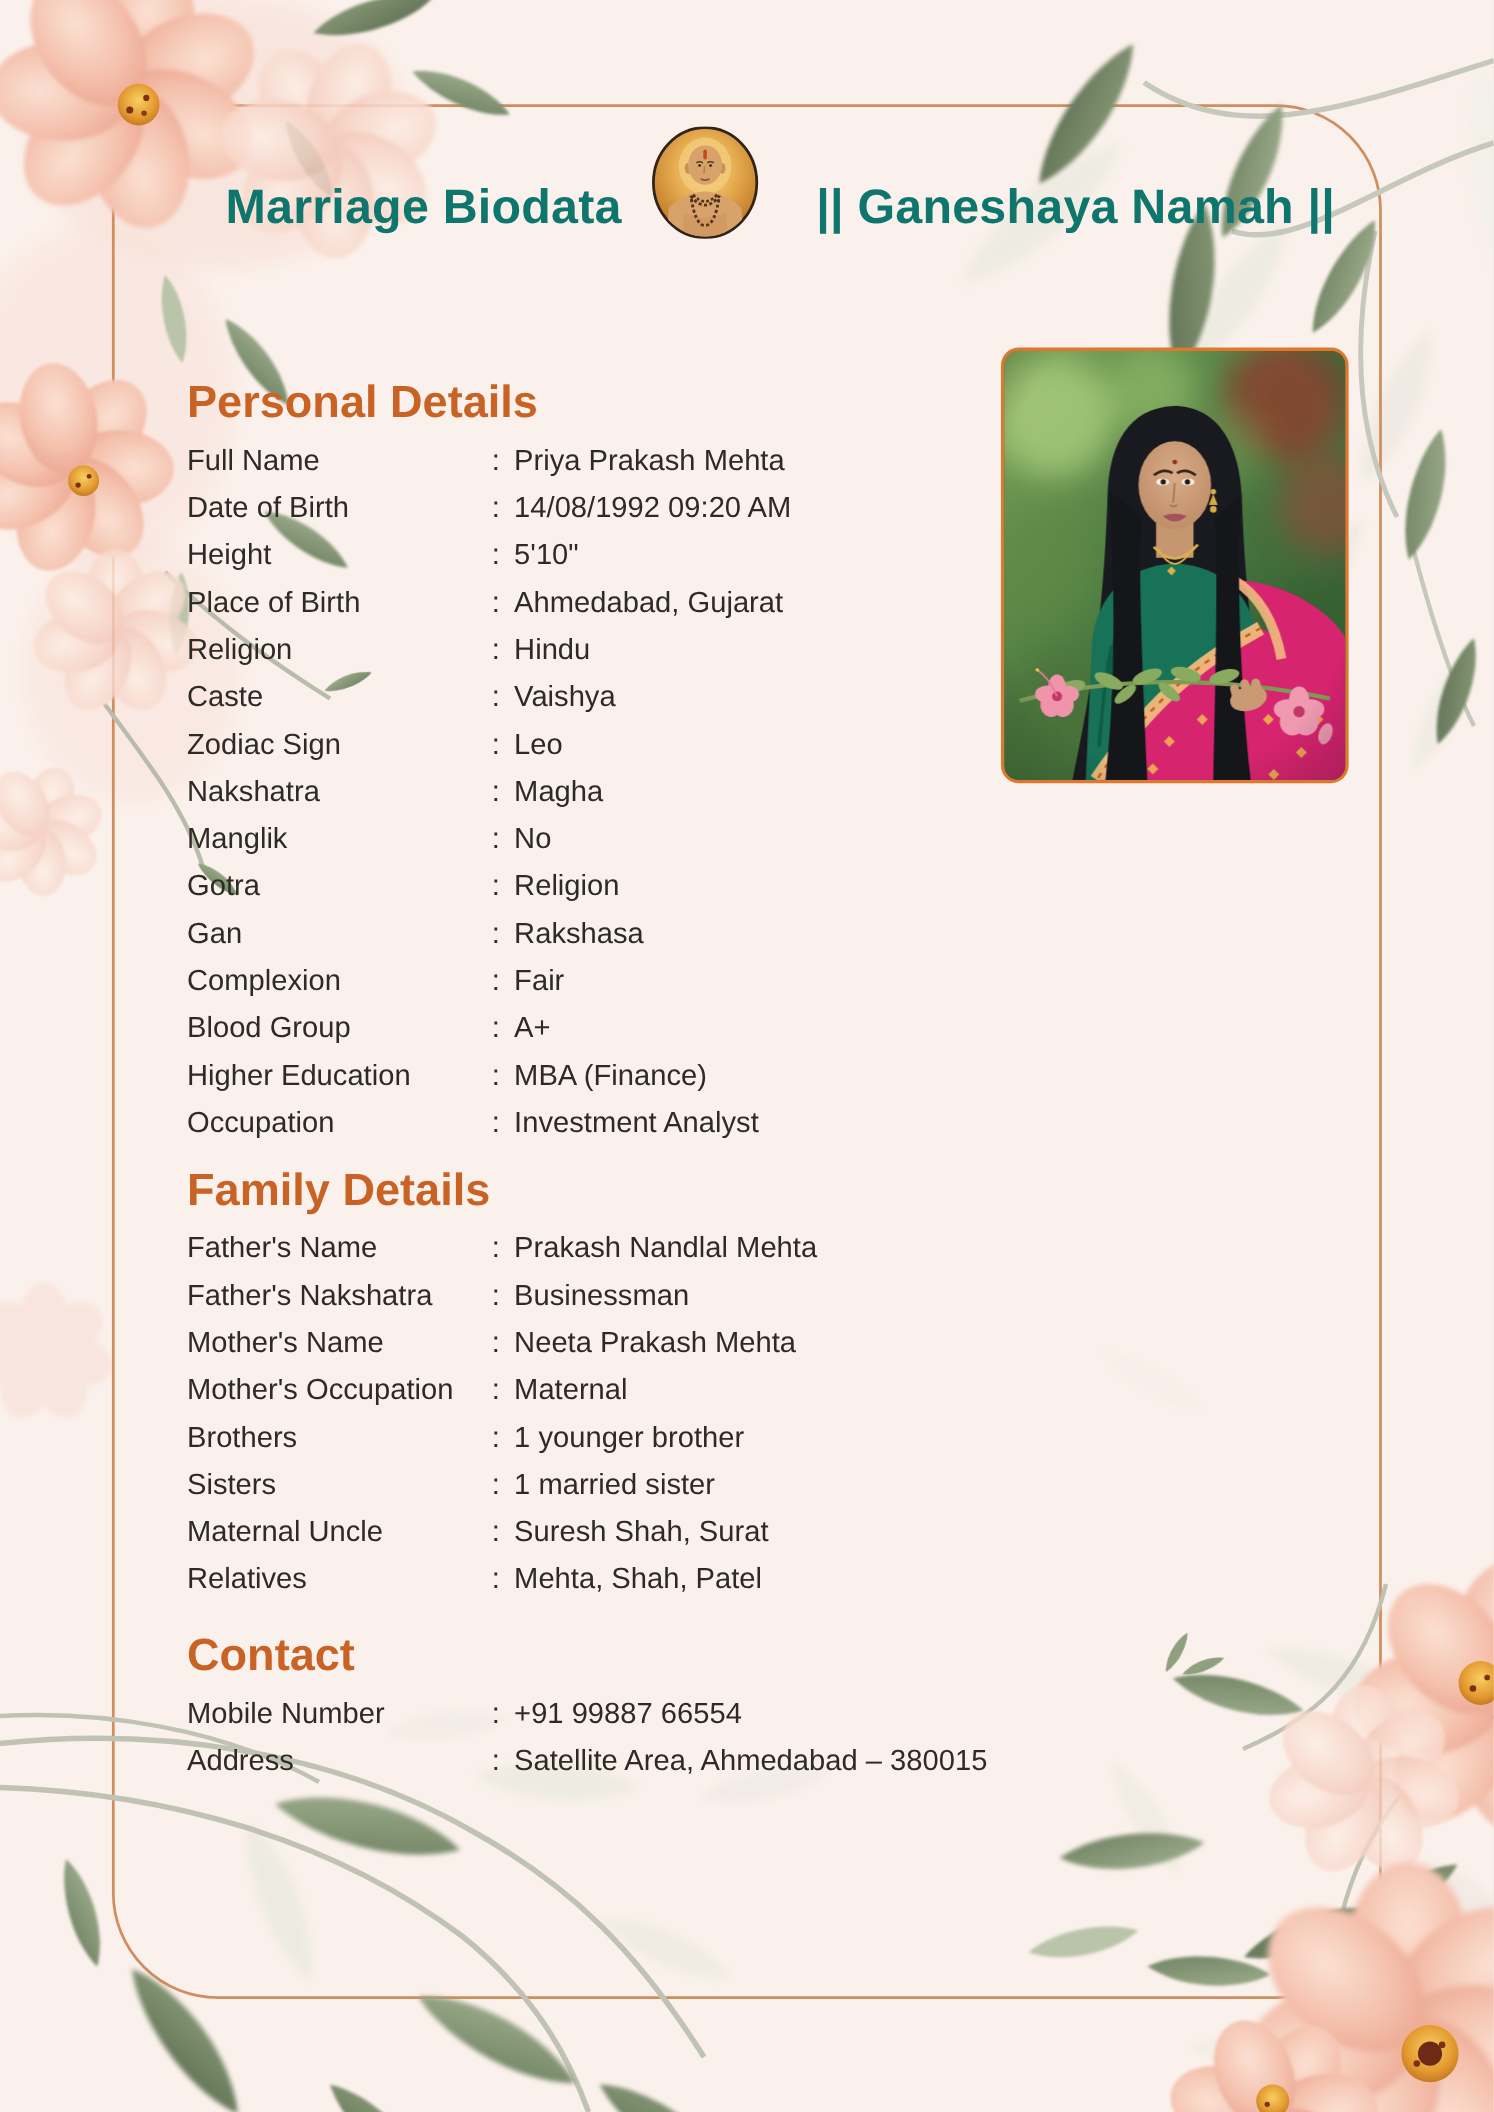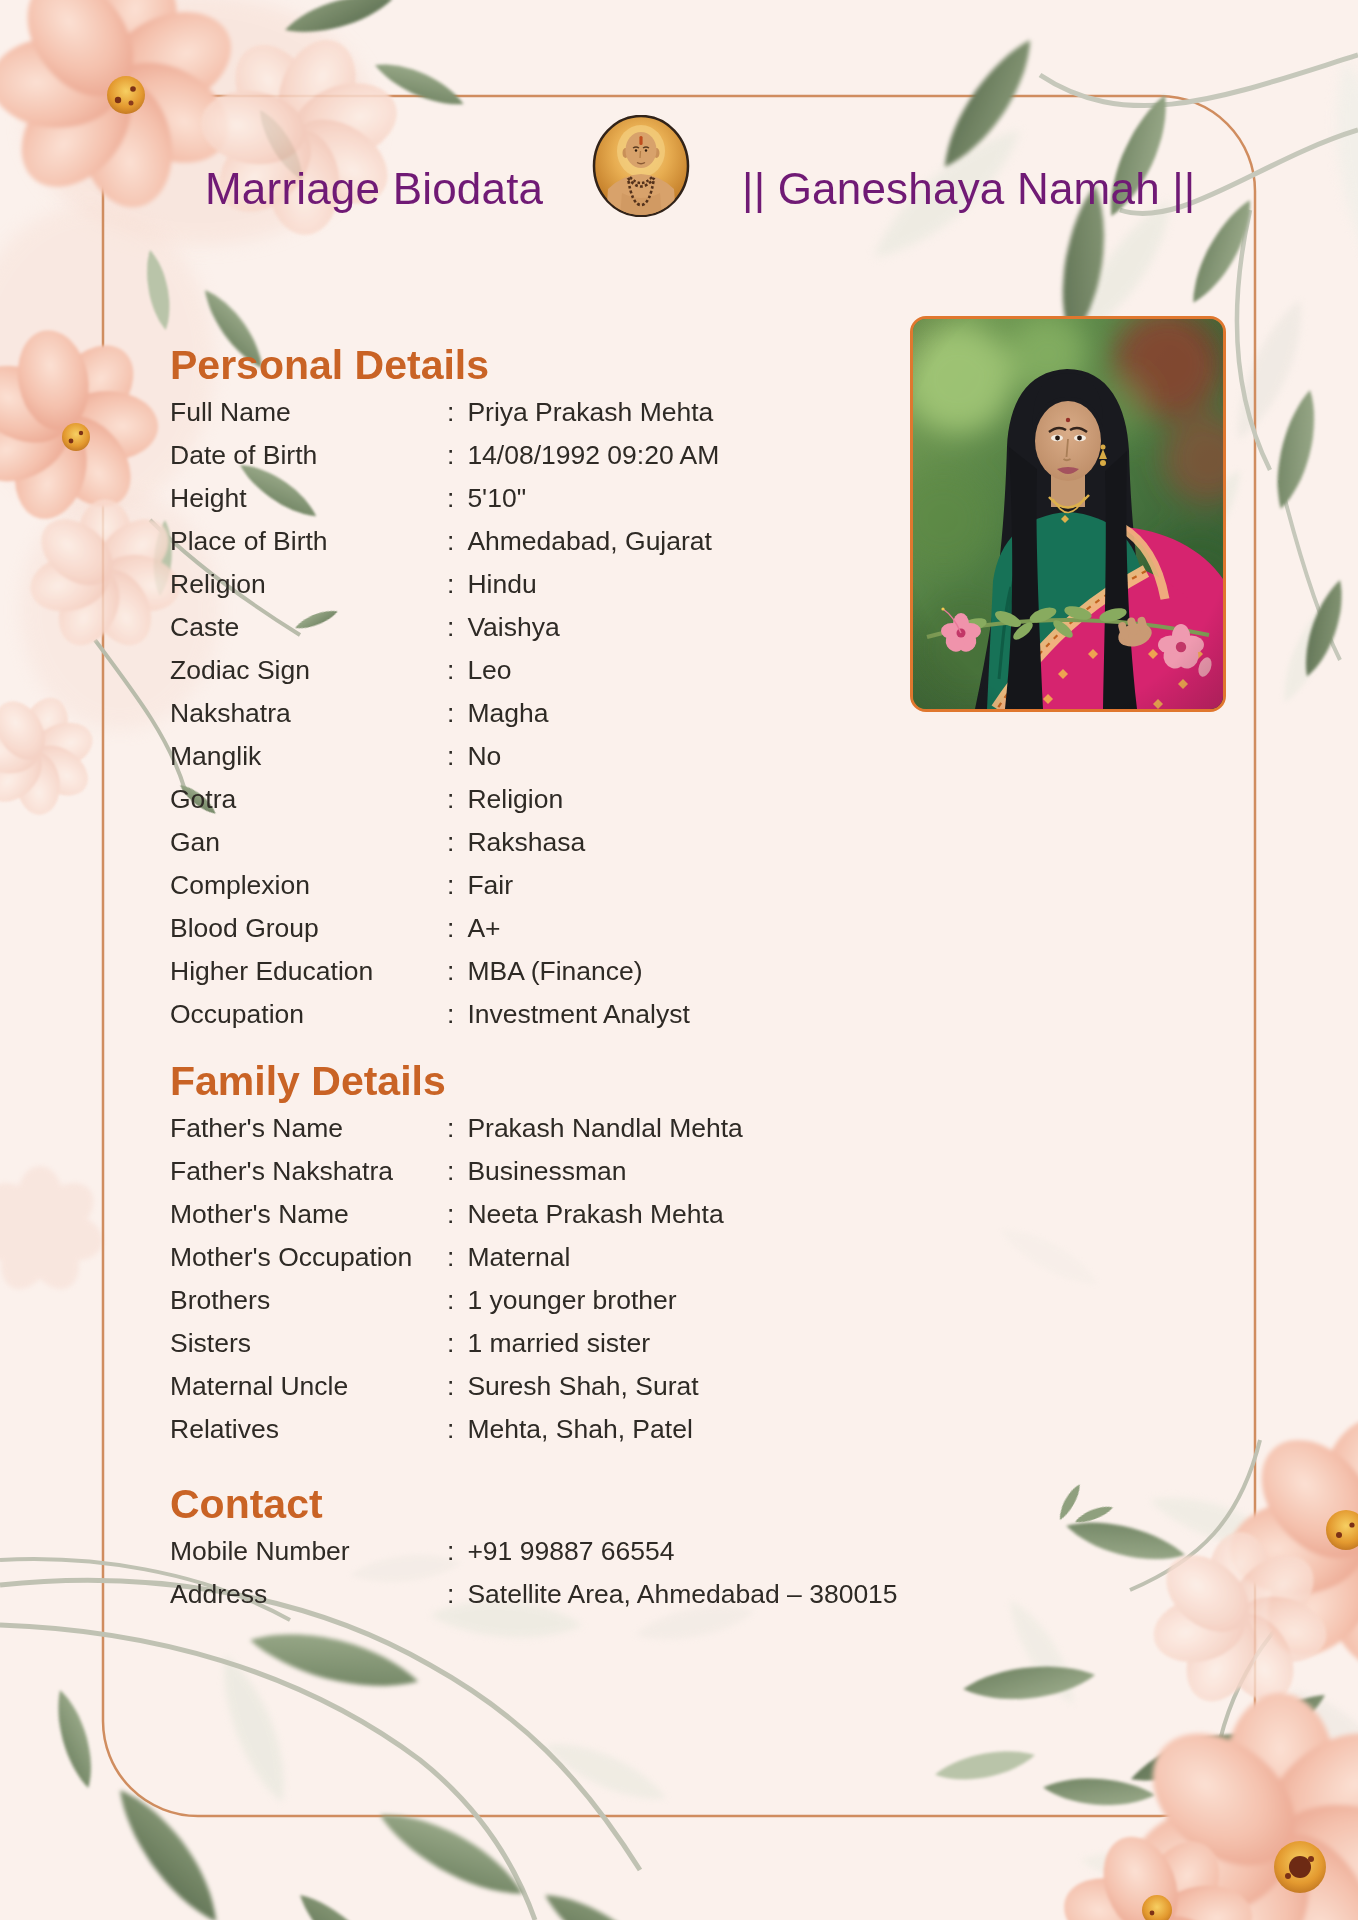--- a/index.html
+++ b/index.html
@@ -1,33 +1,33 @@
 <!DOCTYPE html>
 <html><head>
 <meta charset="utf-8">
 <style>
   html,body{margin:0;padding:0;background:#e8e0da;}
   .page{position:relative;width:1358px;height:1920px;background:#fbf1ec;overflow:hidden;
         font-family:"Liberation Sans",sans-serif;color:#2e2a25;}
   .deco{position:absolute;left:0;top:0;width:1358px;height:1920px;z-index:1;pointer-events:none;}
-  .page-title,.mantra{position:absolute;z-index:5;font-size:44px;font-weight:400;color:#701a75;
+  .page-title,.mantra{position:absolute;z-index:5;font-size:44px;font-weight:700;color:#0f766e;
         line-height:54px;margin:0;white-space:nowrap;letter-spacing:.2px;}
   .page-title{left:205px;top:162px;}
   .mantra{left:742px;top:162px;}
   .deity{position:absolute;left:592px;top:115px;width:98px;height:102px;z-index:5;}
   .photo{position:absolute;left:910px;top:316px;width:310px;height:390px;z-index:5;
         border:3px solid #e0772e;border-radius:16px;overflow:hidden;background:#4e7c42;}
   .photo svg{display:block;width:310px;height:390px;}
   .section{position:absolute;left:170px;width:780px;z-index:5;margin-top:22px;}
   #sec-personal{top:318px;}
   #sec-family{top:1034px;}
   #sec-contact{top:1457px;}
   .sec-heading{margin:0 0 7px 0;font-size:41px;line-height:50px;font-weight:700;color:#c96325;}
   .rows{display:block;}
-  .row{height:43px;display:flex;align-items:flex-start;font-size:26.5px;}
+  .row{height:43px;display:flex;align-items:center;font-size:26.5px;}
   .lbl{flex:0 0 277px;}
   .sep{flex:0 0 auto;}
   .val{margin-left:13px;white-space:nowrap;}
 </style>
 </head>
 <body>
 
 <div class="page">
 
   <svg class="deco" viewBox="0 0 1358 1920" xmlns="http://www.w3.org/2000/svg">

